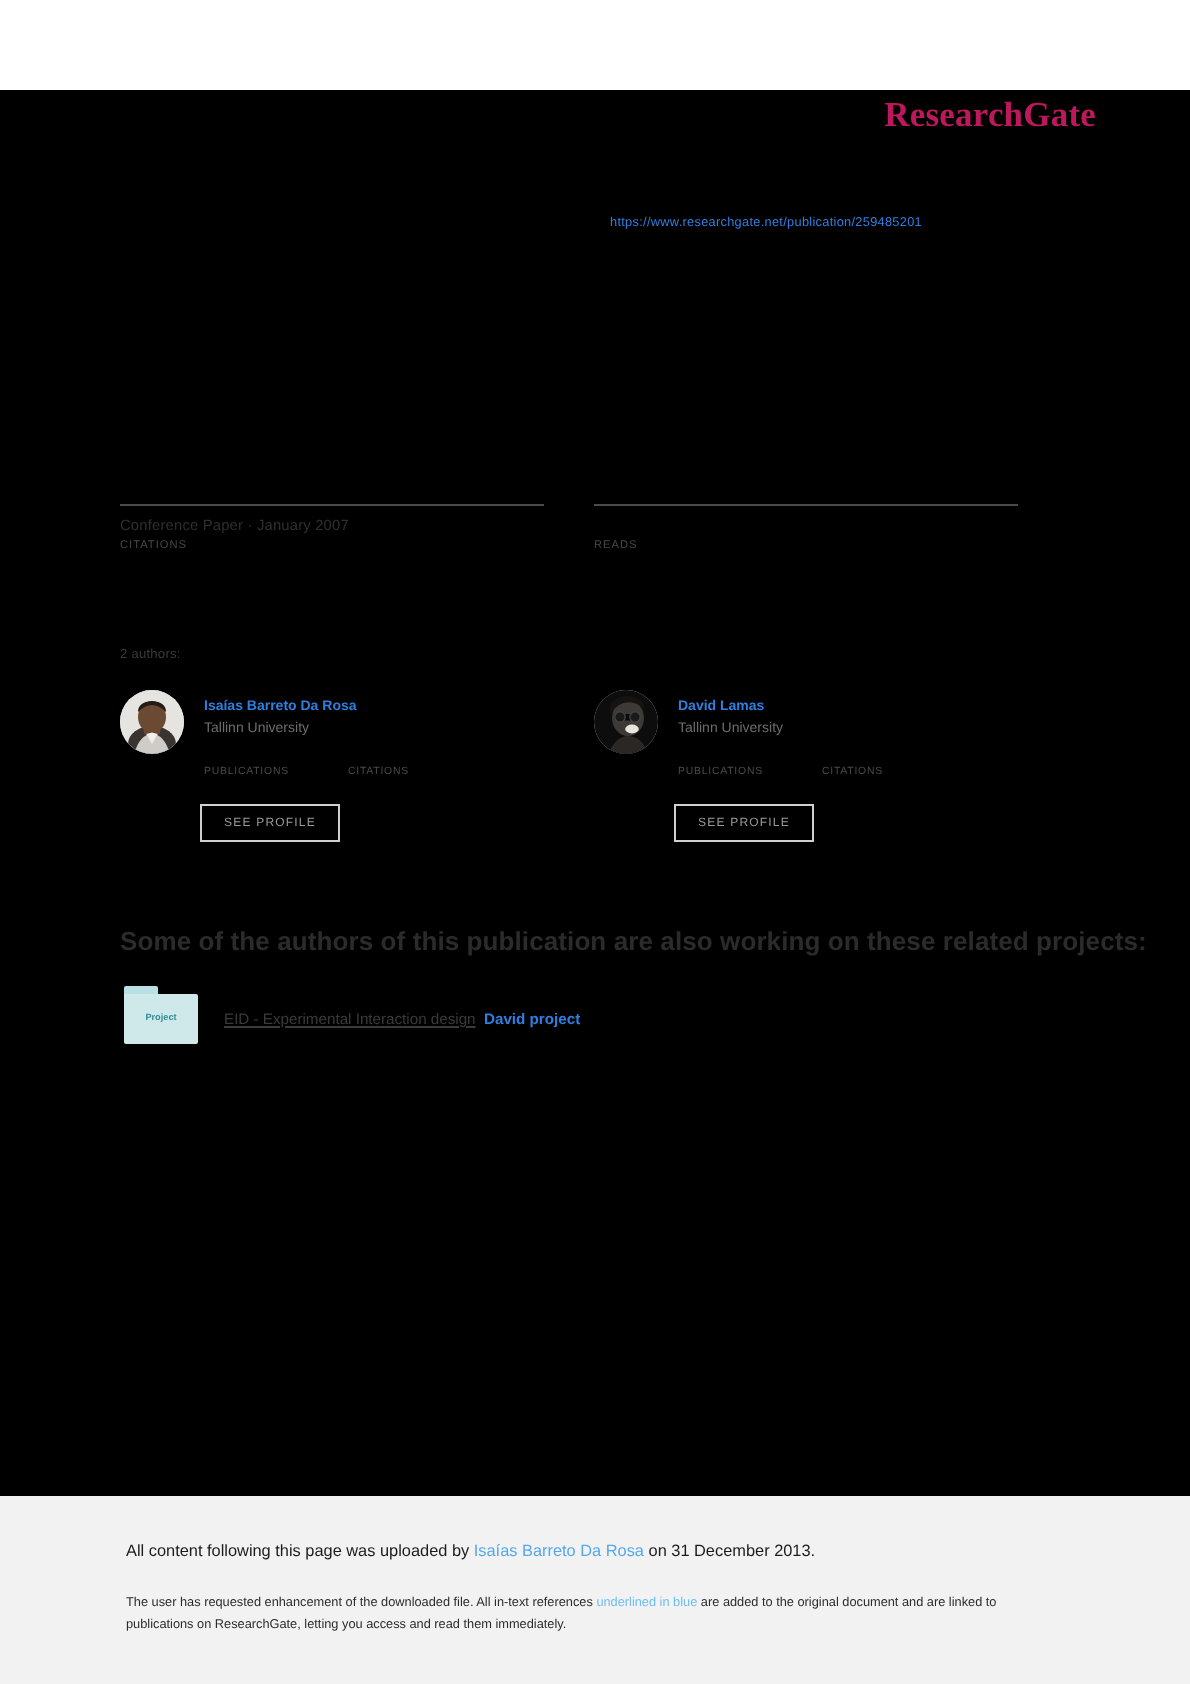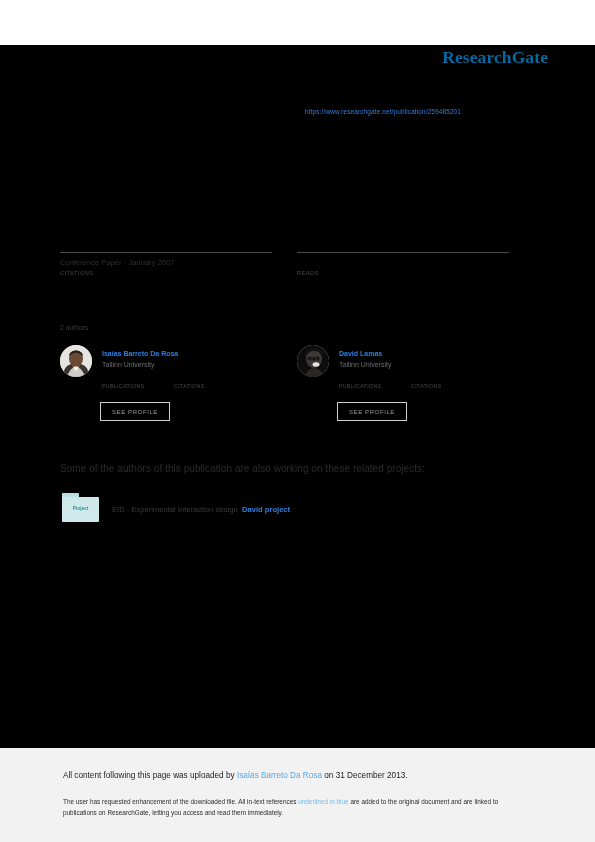--- a/index.html
+++ b/index.html
@@ -31,21 +31,21 @@
     background: #000000;
   }
 
   
   .rg-logo {
     position: absolute;
     right: 47px; top: 47px;
     font-family: "Liberation Serif", serif;
     font-size: 17.5px;
     font-weight: bold;
-    color: #0369a1;
+    color: #be185d;
     letter-spacing: 0.1px;
     white-space: nowrap;
   }
 
   
   .url-line {
     position: absolute;
     left: 305px; top: 108px;
     font-size: 6.4px;
     color: #2f7fe0;
@@ -191,22 +191,22 @@
     align-items: center;
     justify-content: center;
     box-sizing: border-box;
     cursor: pointer;
   }
 
   
   .projects-heading {
     position: absolute;
     left: 60px; top: 463px;
-    font-size: 10px;
-    font-weight: normal;
+    font-size: 13px;
+    font-weight: bold;
     color: #2b2b2b;
     letter-spacing: 0.05px;
     white-space: nowrap;
   }
   .project-row {
     position: absolute;
     left: 62px; top: 493px;
     height: 30px;
   }
   .folder-icon {
@@ -236,20 +236,21 @@
     font-size: 4.6px;
     color: #2d8f92;
     font-weight: bold;
   }
   .project-name {
     position: absolute;
     left: 50px; top: 12px;
     font-size: 7.6px;
     color: #3a3a3a;
     white-space: nowrap;
+    text-decoration: underline;
   }
   .view-project {
     position: absolute;
     top: 12px;
     font-size: 7.6px;
     font-weight: bold;
     color: #2f7fe0;
     white-space: nowrap;
     cursor: pointer;
   }

